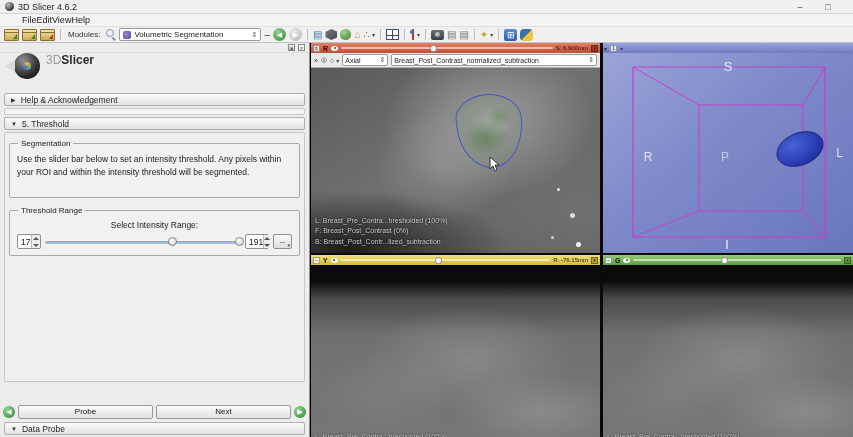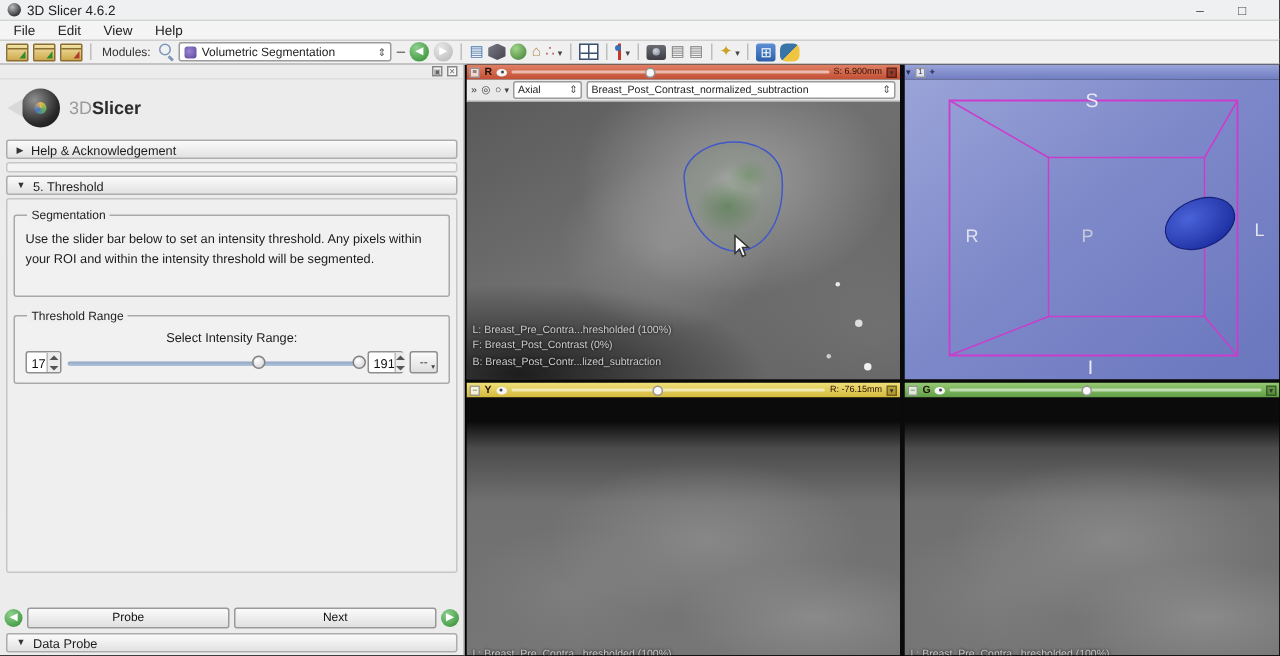--- a/index.html
+++ b/index.html
@@ -9,21 +9,21 @@
   
   .titlebar { position:absolute; left:0; top:0; width:853px; height:14px; background:#eef0f1;
     display:flex; align-items:center; padding:0 5px; font-size:9px; color:#222; gap:4px;
     border-bottom:1px solid #d5d5d5;}
   .app-icon { width:9px; height:9px; border-radius:50%;
     background:radial-gradient(circle at 35% 30%, #bbb, #3a3a3a 70%); flex:0 0 auto;}
   .win-controls { margin-left:auto; display:flex; gap:16px; padding-right:14px;}
   .win-btn { font-size:9px; color:#444; width:12px; text-align:center; cursor:default;}
 
   .menubar { position:absolute; left:0; top:14px; width:853px; height:13px; background:#f4f4f4;
-    display:flex; align-items:center; gap:15px; padding-left:9px; font-size:9px; color:#222;
+    display:flex; align-items:center; padding-left:22px; font-size:9px; color:#222;
     border-bottom:1px solid #e0e0e0;}
 
   
   .toolbar { position:absolute; left:0; top:27px; width:853px; height:16px; background:#f0f0f0;
     border-bottom:1px solid #c3c3c3; display:flex; align-items:center; padding:0 4px; gap:3px;}
   .sep { width:1px; height:11px; background:#bdbdbd; margin:0 2px; flex:0 0 auto;}
   .tb-lbl { font-size:8px; color:#333; margin:0 2px;}
   .icon-archive { width:15px; height:12px; border:1px solid #8a6d2f; border-radius:1px;
     background:linear-gradient(#f2e3a6,#cfa94e); position:relative; flex:0 0 auto;}
   .icon-archive::before { content:""; position:absolute; left:0; right:0; top:2px; height:1px; background:#8a6d2f;}
@@ -67,21 +67,21 @@
     background:linear-gradient(135deg,#3a73a8 50%,#efc53f 50%); flex:0 0 auto;}
   .dd { font-size:6px; color:#444; margin-left:-1px;}
 
   
   .panel { position:absolute; left:0; top:43px; width:310px; height:394px; background:#ececec;
     border-right:1px solid #8f8f8f; overflow:hidden;}
   .panel-topstrip { height:10px; display:flex; justify-content:flex-end; align-items:center;
     gap:3px; padding:0 4px; border-bottom:1px solid #ddd;}
   .mini-sq { width:7px; height:7px; border:1px solid #888; font-size:5px; color:#666;
     display:flex; align-items:center; justify-content:center; background:#f6f6f6;}
-  .logo-row { height:38px; display:flex; align-items:center; gap:6px; padding-left:14px;}
+  .logo-row { height:38px; display:flex; align-items:flex-start; gap:6px; padding-left:14px;}
   .logo-mark { width:26px; height:26px; border-radius:50%; position:relative;
     background:radial-gradient(circle at 35% 30%, #909090, #2b2b2b 62%, #0d0d0d);}
   .logo-mark::before { content:""; position:absolute; left:-9px; top:7px; width:0; height:0;
     border-top:6px solid transparent; border-bottom:6px solid transparent; border-right:10px solid #d9d9d9;}
   .logo-mark::after { content:""; position:absolute; left:9px; top:9px; width:8px; height:8px;
     border-radius:50%; background:conic-gradient(#e8b84a,#5fae5f,#4a72c8,#e8b84a);}
   .logo-text { font-size:12px; color:#9a9a9a;}
   .logo-text b { color:#2b2b2b;}
   .collapsible { margin:2px 4px; height:13px; border:1px solid #adadad; border-radius:2px;
     background:linear-gradient(#fbfbfb,#e2e2e2); display:flex; align-items:center; gap:5px;

